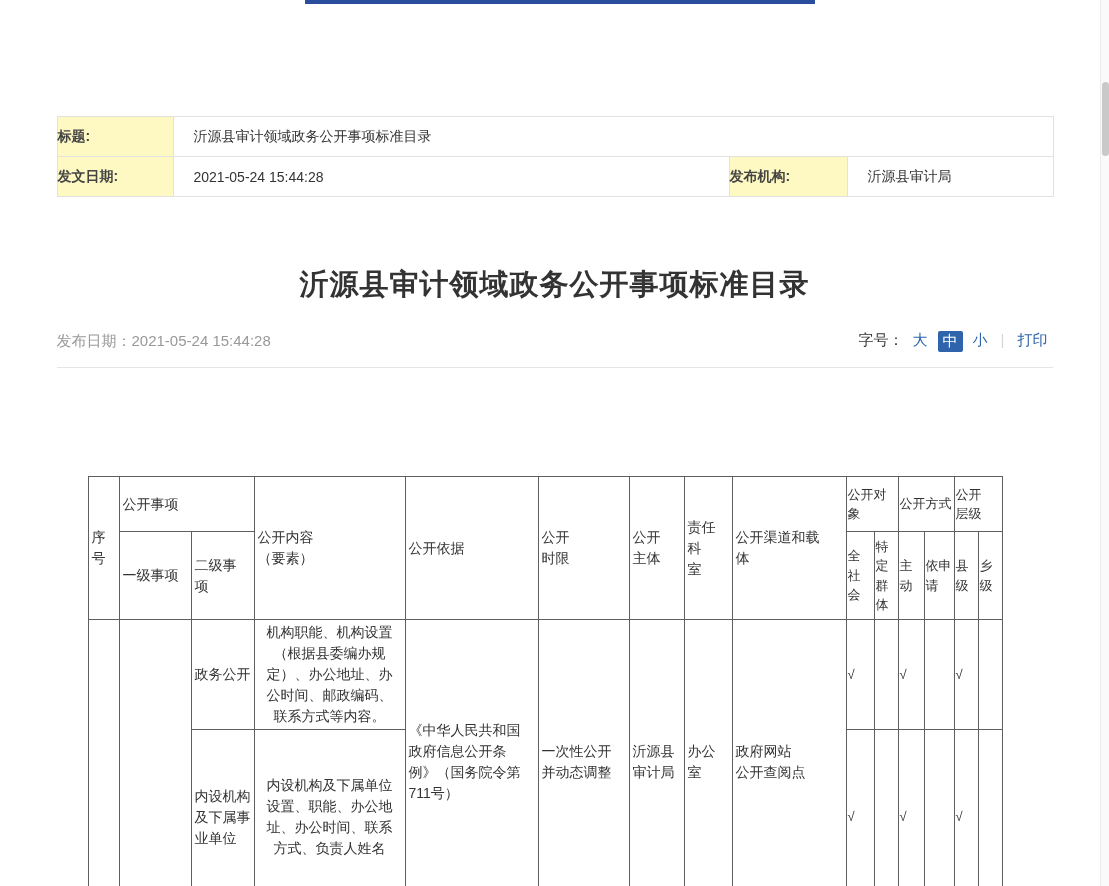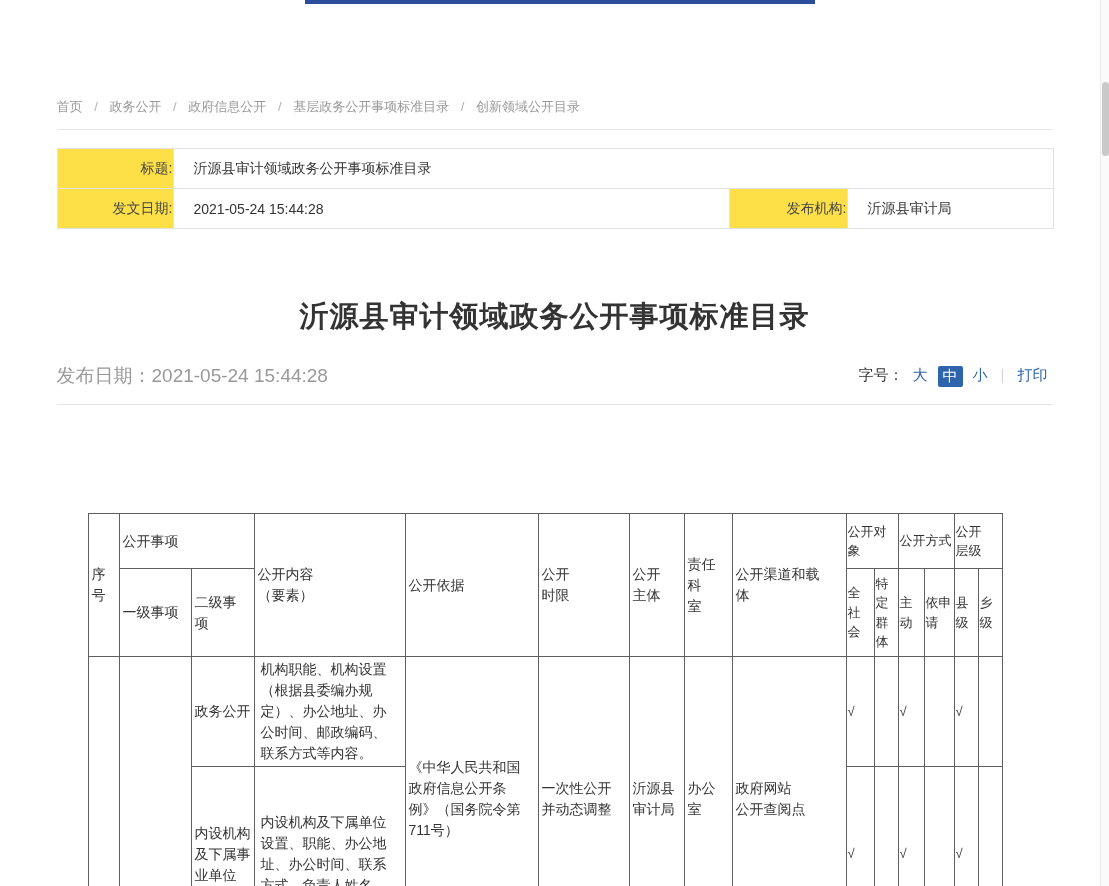--- a/index.html
+++ b/index.html
@@ -14,65 +14,54 @@
   .scrollbar .thumb { position:absolute; top:82px; left:1px; width:7px; height:74px; background:#c9c9c9; border-radius:4px; }
 
   .container { width:996px; margin:0 auto; padding-top:98px; }
 
   .breadcrumb { font-size:13px; color:#999; padding-bottom:13px; border-bottom:1px solid #e8e8e8; }
   .breadcrumb a { color:#999; text-decoration:none; cursor:pointer; }
   .breadcrumb .sep { margin:0 8px; color:#b0b0b0; }
 
   table.meta { width:100%; border-collapse:collapse; margin-top:18px; table-layout:fixed; }
   table.meta td { border:1px solid #e2e2e2; height:40px; font-size:14px; color:#333; }
-  table.meta td.lbl { background:#fde047; text-align:right; color:#444; }
+  table.meta td.lbl { background:#fef9c3; text-align:left; color:#444;font-weight:bold; }
   table.meta td.val { text-align:left; padding-left:20px; }
 
   h1.article-title { text-align:center; font-size:29px; font-weight:700; color:#333; margin-top:68px; letter-spacing:1px; }
 
   .pubrow { margin-top:26px; display:flex; justify-content:space-between; align-items:center;
             padding-bottom:15px; border-bottom:1px solid #e5e5e5; }
-  .pubdate { color:#999; font-size:19px; }
+  .pubdate { color:#999; font-size:15px; }
   .tools { display:flex; align-items:flex-start; font-size:15px; }
   .tools .fs-label { color:#333; margin-right:4px; }
   .tools a { color:#2d64ab; text-decoration:none; cursor:pointer; margin:0 5px; }
   .tools a.active { background:#2d64ab; color:#fff; padding:1px 5px; border-radius:2px; }
   .tools .divider { color:#d5d5d5; margin:0 8px; }
 
   table.catalog { border-collapse:collapse; table-layout:fixed; width:914px; margin:108px 0 0 31px; }
   table.catalog td {
     border:1px solid #5f5f5f; font-size:14px; color:#333; line-height:1.5;
     vertical-align:middle; text-align:left; padding:12px 3px; white-space:pre-line;
     overflow:hidden;
   }
-  table.catalog td.content { padding:2px 6px; }
+  table.catalog td.content { padding:2px 6px;text-align:center; }
   table.catalog td.n { font-size:13px; padding:2px 1px; }
   tr.h1 { height:55px; }
   tr.h2 { height:88px; }
   tr.r1 { height:105px; }
   tr.r2 { height:175px; }
 </style>
 </head>
 <body>
 
 <div class="top-strip"></div>
 
 <div class="container">
 
-  <div class="breadcrumb">
-    <a>首页</a>
-    <span class="sep">/</span>
-    <a>政务公开</a>
-    <span class="sep">/</span>
-    <a>政府信息公开</a>
-    <span class="sep">/</span>
-    <a>基层政务公开事项标准目录</a>
-    <span class="sep">/</span>
-    <a>创新领域公开目录</a>
-  </div>
 
   <table class="meta">
     <colgroup>
         <col style="width:116px">
         <col style="width:556px">
         <col style="width:118px">
         <col style="width:206px">
       </colgroup>
     <tbody>
         <tr>

